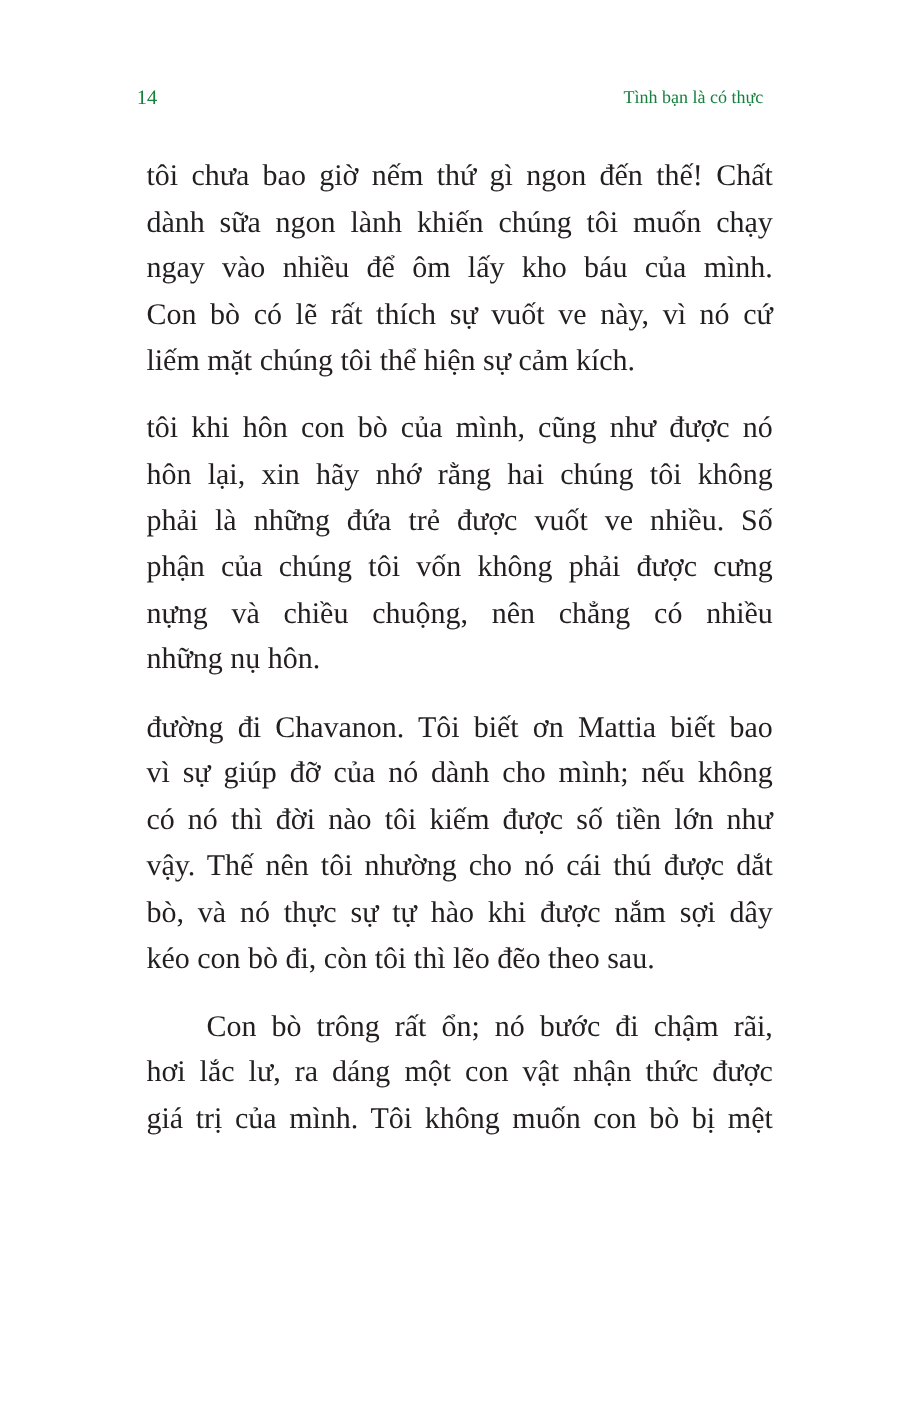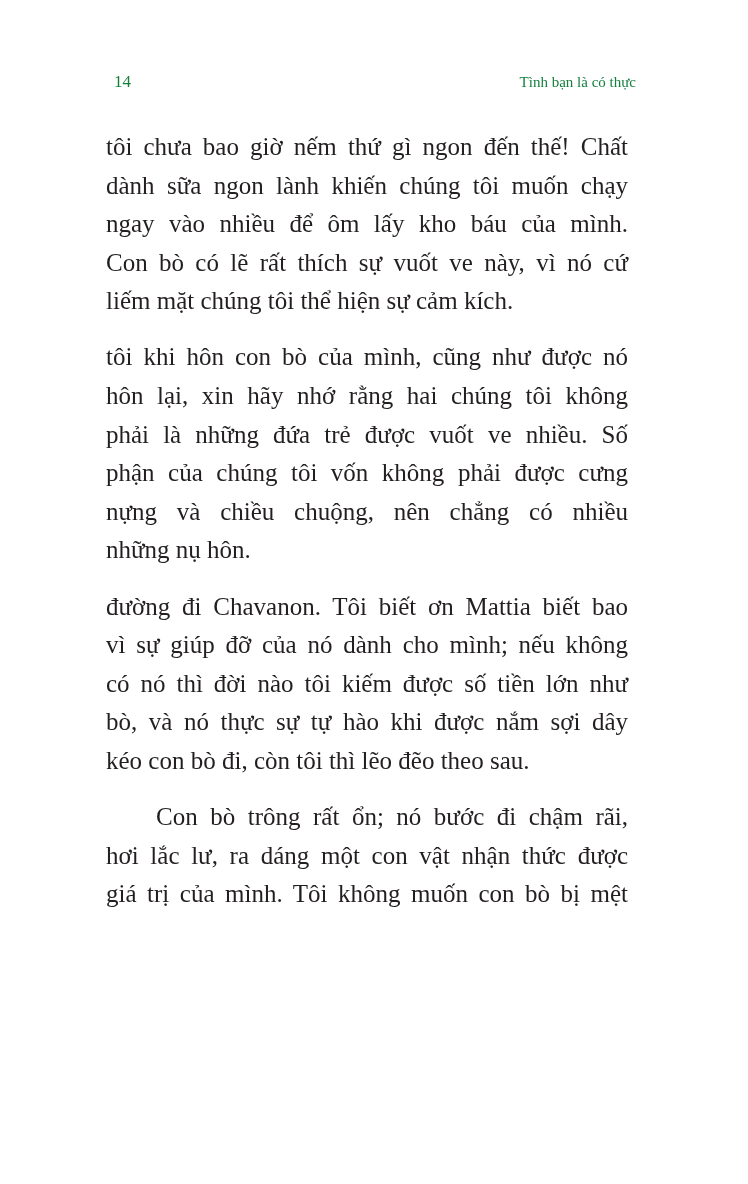--- a/index.html
+++ b/index.html
@@ -34,21 +34,21 @@
     color: #15803d;
   }
   .page-number {
     font-size: 17px;
   }
   .running-title {
     font-size: 15px;
   }
   .body-text {
     position: absolute;
-    left: 106px;
+    left: 122px;
     top: 128px;
     width: 522px;
   }
   .paragraph {
     margin: 0 0 17.5px 0;
   }
   .line {
     display: block;
     font-size: 25px;
     line-height: 38.6px;
@@ -90,20 +90,21 @@
       <span class="line">phải là những đứa trẻ được vuốt ve nhiều. Số</span>
       <span class="line">phận của chúng tôi vốn không phải được cưng</span>
       <span class="line">nựng và chiều chuộng, nên chẳng có nhiều</span>
       <span class="line last">những nụ hôn.</span>
     </p>
 
     <p class="paragraph">
       <span class="line">đường đi Chavanon. Tôi biết ơn Mattia biết bao</span>
       <span class="line">vì sự giúp đỡ của nó dành cho mình; nếu không</span>
       <span class="line">có nó thì đời nào tôi kiếm được số tiền lớn như</span>
+      <span class="line">vậy. Thế nên tôi nhường cho nó cái thú được dắt</span>
       <span class="line">bò, và nó thực sự tự hào khi được nắm sợi dây</span>
       <span class="line last">kéo con bò đi, còn tôi thì lẽo đẽo theo sau.</span>
     </p>
 
     <p class="paragraph">
       <span class="line indent">Con bò trông rất ổn; nó bước đi chậm rãi,</span>
       <span class="line">hơi lắc lư, ra dáng một con vật nhận thức được</span>
       <span class="line">giá trị của mình. Tôi không muốn con bò bị mệt</span>
     </p>
 

